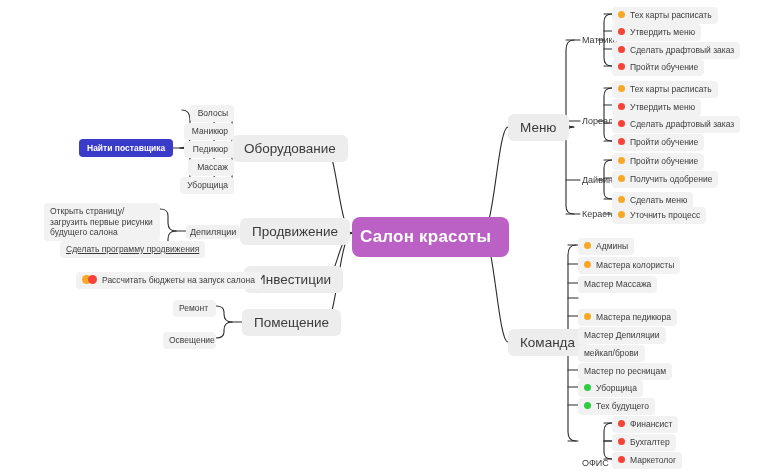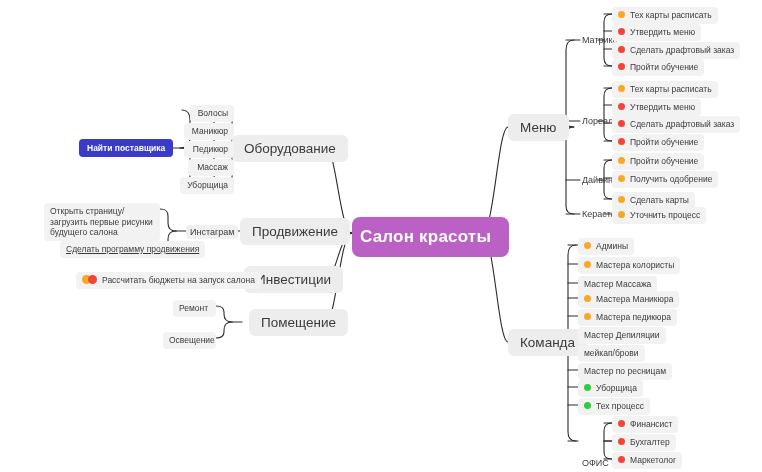--- a/index.html
+++ b/index.html
@@ -169,32 +169,32 @@
   <div class="node badge" style="left:79px;top:139px;">Найти поставщика</div>
 
   <div class="node leaf rightlabel" style="left:190px;top:105px;width:44px;text-align:right;">Волосы</div>
   <div class="node leaf rightlabel" style="left:184px;top:123px;width:50px;text-align:right;">Маникюр</div>
   <div class="node leaf rightlabel" style="left:184px;top:141px;width:50px;text-align:right;">Педикюр</div>
   <div class="node leaf rightlabel" style="left:188px;top:159px;width:46px;text-align:right;">Массаж</div>
   <div class="node leaf rightlabel" style="left:180px;top:177px;width:54px;text-align:right;">Уборщица</div>
 
   <div class="node topic" style="left:240px;top:218px;">Продвижение</div>
 
-  <div class="node mid boxed" style="left:186px;top:225px;">Инстаграм</div>
+  <div class="node mid boxed" style="left:186px;top:225px;">Депиляции</div>
 
   <div class="node leaf wrap" style="left:44px;top:203px;width:116px;">Открыть страницу/загрузить первые рисунки будущего салона</div>
   <div class="node leaf" style="left:60px;top:241px;text-decoration:underline;">Сделать программу продвижения</div>
 
   <div class="node topic" style="left:244px;top:266px;">Инвестиции</div>
 
   <div class="node leaf" style="left:76px;top:272px;">
     <span class="dualdot"><i class="a"></i><i class="b"></i></span><span class="lbltext">Рассчитать бюджеты на запуск салона</span>
   </div>
 
-  <div class="node topic" style="left:242px;top:309px;margin-left:7px;">Помещение</div>
+  <div class="node topic" style="left:242px;top:309px;">Помещение</div>
 
   <div class="node leaf rightlabel" style="left:173px;top:300px;width:43px;text-align:left;">Ремонт</div>
   <div class="node leaf rightlabel" style="left:163px;top:332px;width:53px;text-align:right;">Освещение</div>
 
   <div class="node topic" style="left:508px;top:114px;">Меню</div>
 
   <div class="node mid" style="left:578px;top:33px;">Матрикс</div>
   <div class="node mid" style="left:578px;top:114px;">Лореаль</div>
   <div class="node mid" style="left:578px;top:173px;">Дайвинес</div>
   <div class="node mid" style="left:578px;top:207px;">Керастас</div>
@@ -225,58 +225,55 @@
     <span class="dot red"></span><span class="lbltext">Пройти обучение</span>
   </div>
 
   <div class="node leaf" style="left:612px;top:153px;">
     <span class="dot orange"></span><span class="lbltext">Пройти обучение</span>
   </div>
   <div class="node leaf" style="left:612px;top:171px;">
     <span class="dot orange"></span><span class="lbltext">Получить одобрение</span>
   </div>
   <div class="node leaf" style="left:612px;top:192px;">
-    <span class="dot orange"></span><span class="lbltext">Сделать карты</span>
+    <span class="dot orange"></span><span class="lbltext">Сделать меню</span>
   </div>
 
   <div class="node leaf" style="left:612px;top:207px;">
     <span class="dot orange"></span><span class="lbltext">Уточнить процесс</span>
   </div>
 
   <div class="node topic" style="left:508px;top:329px;">Команда</div>
 
   <div class="node leaf" style="left:578px;top:238px;">
     <span class="dot orange"></span><span class="lbltext">Админы</span>
   </div>
   <div class="node leaf" style="left:578px;top:257px;">
     <span class="dot orange"></span><span class="lbltext">Мастера колористы</span>
   </div>
   <div class="node leaf" style="left:578px;top:276px;">
     <span class="lbltext">Мастер Массажа</span>
   </div>
-  <div class="node leaf" style="left:578px;top:291px;">
-    <span class="dot orange"></span><span class="lbltext">Мастера Маникюра</span>
-  </div>
   <div class="node leaf" style="left:578px;top:309px;">
     <span class="dot orange"></span><span class="lbltext">Мастера педикюра</span>
   </div>
   <div class="node leaf" style="left:578px;top:327px;">
     <span class="lbltext">Мастер Депиляции</span>
   </div>
   <div class="node leaf" style="left:578px;top:345px;">
     <span class="lbltext">мейкап/брови</span>
   </div>
   <div class="node leaf" style="left:578px;top:363px;">
     <span class="lbltext">Мастер по ресницам</span>
   </div>
   <div class="node leaf" style="left:578px;top:380px;">
     <span class="dot green"></span><span class="lbltext">Уборщица</span>
   </div>
   <div class="node leaf" style="left:578px;top:398px;">
-    <span class="dot green"></span><span class="lbltext">Тех процесс</span>
+    <span class="dot green"></span><span class="lbltext">Тех будущего</span>
   </div>
 
   <div class="node mid" style="left:578px;top:456px;">ОФИС</div>
 
   <div class="node leaf" style="left:612px;top:416px;">
     <span class="dot red"></span><span class="lbltext">Финансист</span>
   </div>
   <div class="node leaf" style="left:612px;top:434px;">
     <span class="dot red"></span><span class="lbltext">Бухгалтер</span>
   </div>

